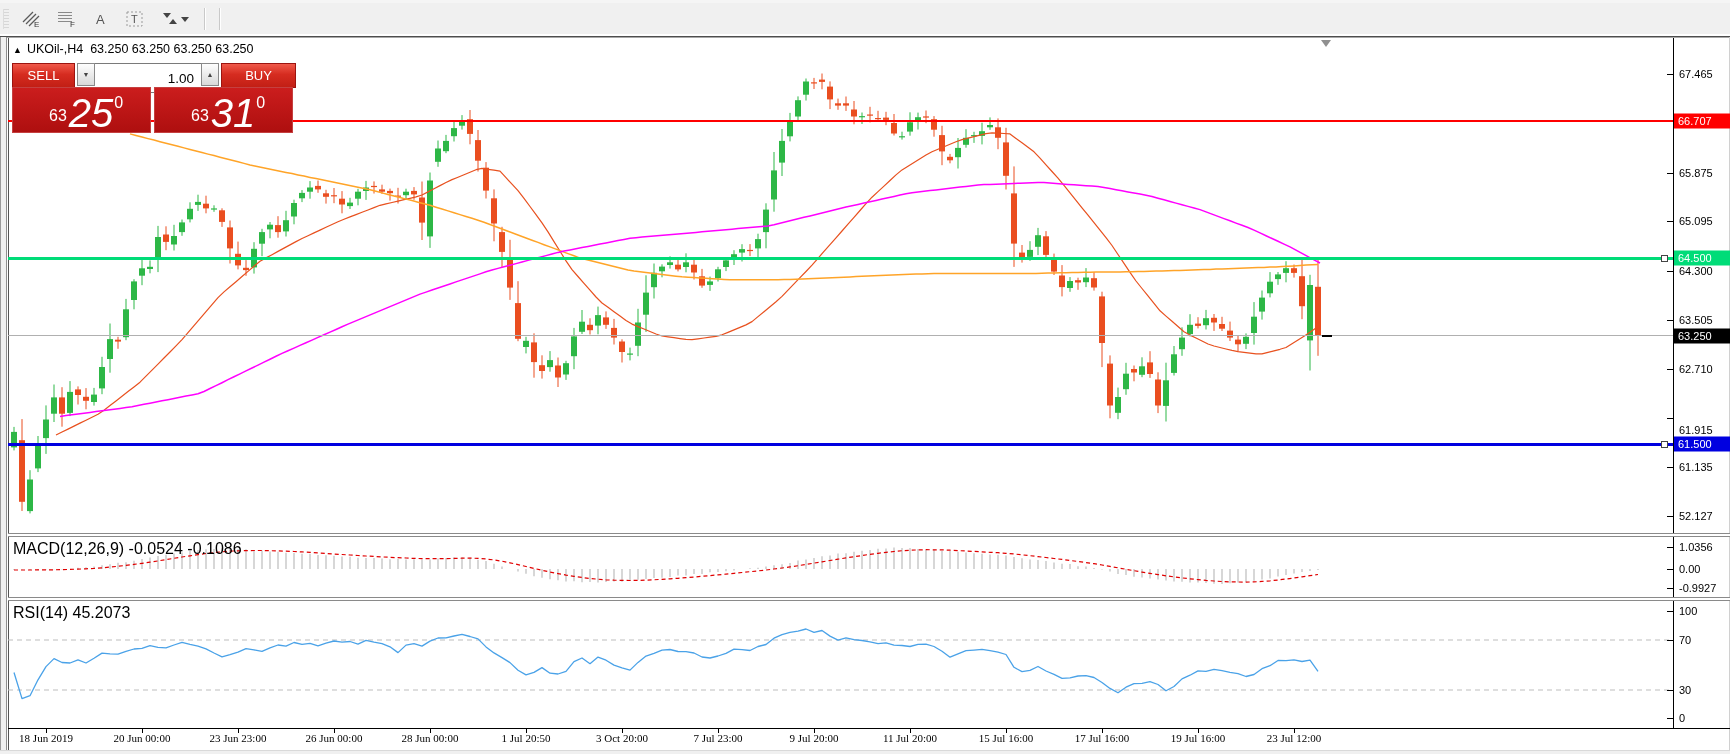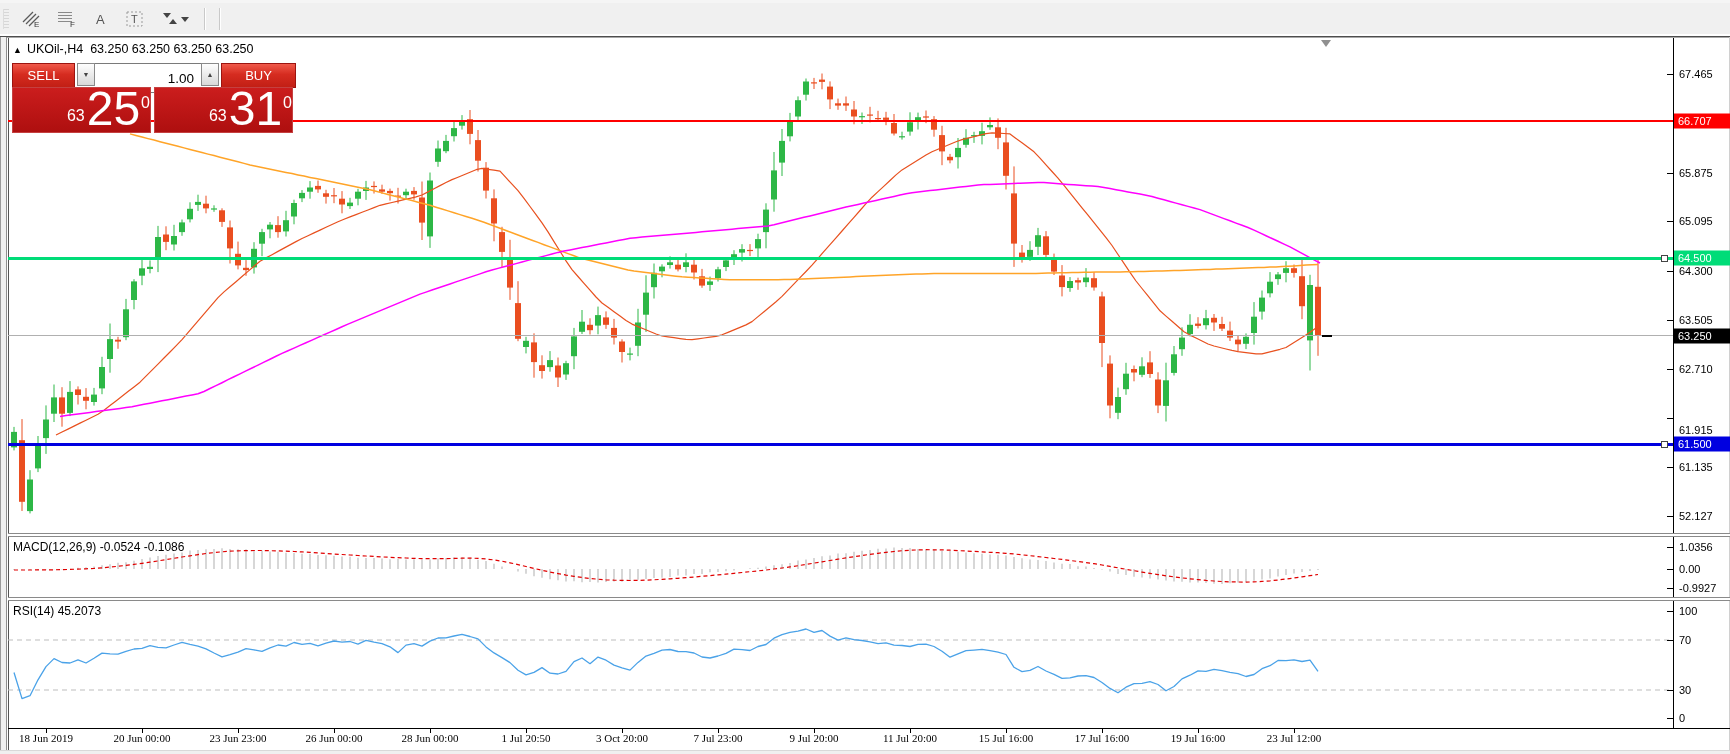--- a/index.html
+++ b/index.html
@@ -49,38 +49,38 @@
   
   .ax-lbl{position:absolute;left:1679px;transform:translateY(-50%);font-size:11px;color:#000;white-space:nowrap;z-index:7;}
   .ax-tick{position:absolute;left:1667px;width:6px;height:1px;background:#000;z-index:7;}
   .badge{position:absolute;left:1674px;width:56px;height:15px;line-height:15px;padding-left:4px;font-size:11px;color:#fff;
       z-index:8;transform:translateY(-50%);}
   .date-lbl{position:absolute;top:732px;transform:translateX(-50%);font-size:11px;color:#000;white-space:nowrap;z-index:7;font-family:Liberation Serif, serif;}
   .date-tick{position:absolute;top:728px;width:1px;height:5px;background:#000;z-index:7;}
 
   .chart-title{position:absolute;left:13px;top:42px;font-size:12.5px;color:#000;z-index:9;white-space:pre;}
   .chart-title .tri{font-size:9px;margin-right:5px;}
-  .ind-label{position:absolute;left:13px;font-size:12px;color:#000;z-index:9;white-space:pre;}
+  .ind-label{position:absolute;left:13px;font-size:16px;color:#000;z-index:9;white-space:pre;}
 
   
   .trade-row1{position:absolute;left:12px;top:63px;height:23px;display:flex;z-index:10;}
   .btn-trade{width:61px;height:23px;border:1px solid #9c1410;color:#fff;font-size:13px;display:flex;align-items:center;
       justify-content:center;background:linear-gradient(#f0594a,#d62c20 45%,#c21f15);}
   .btn-buy{width:73px;margin-left:2px;}
   .spin{width:18px;height:23px;border:1px solid #8a8a8a;background:linear-gradient(#fefefe,#d9d9d9);display:flex;
       align-items:center;justify-content:center;font-size:7px;color:#444;margin-left:2px;box-sizing:border-box;}
   .spin.up{margin-left:0;margin-right:0;}
   .vol{width:106px;height:30px;border:1px solid #7a7a7a;border-left:none;border-right:none;box-sizing:border-box;
       font-size:13.5px;text-align:right;padding:0 7px 0 0;font-family:"Liberation Sans",sans-serif;outline:none;}
   .trade-row2{position:absolute;left:12px;top:87px;display:flex;z-index:10;}
   .tile{width:139px;height:46px;background:linear-gradient(#cb1d1d,#ae0f0f);border:1px solid #c54040;box-sizing:border-box;
-      color:#fff;display:flex;align-items:flex-end;justify-content:flex-end;padding-bottom:2px;}
+      color:#fff;display:flex;align-items:flex-end;justify-content:flex-start;padding-bottom:2px;padding-left:36px;}
   .tile+ .tile{margin-left:3px;}
   .tile .pre{font-size:16px;line-height:1;margin:0 2px 6px 0;}
-  .tile .big{font-size:48px;line-height:0.85;}
+  .tile .big{font-size:40px;line-height:0.85;font-style:italic;}
   .tile .sup{font-size:16px;line-height:1;align-self:flex-start;margin-top:7px;margin-left:1px;}
 </style>
 </head>
 <body>
 
 <div class="screen">
 
   <div class="topstrip"></div>
   <div class="toolbar">
     <span class="tb-handle"></span>

